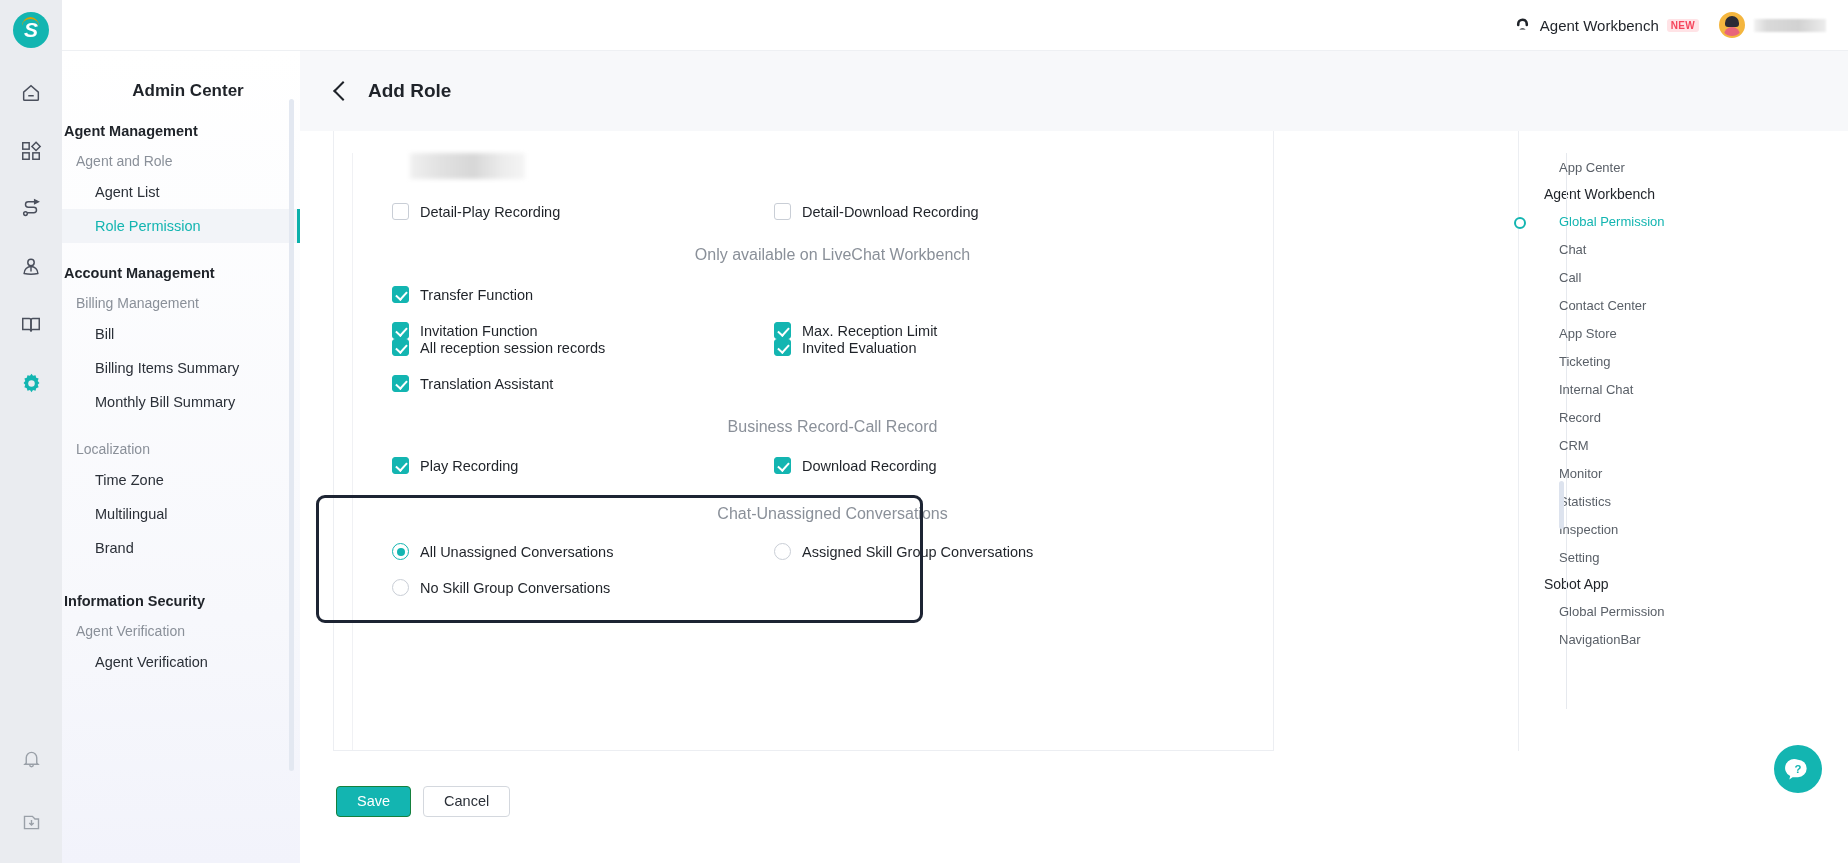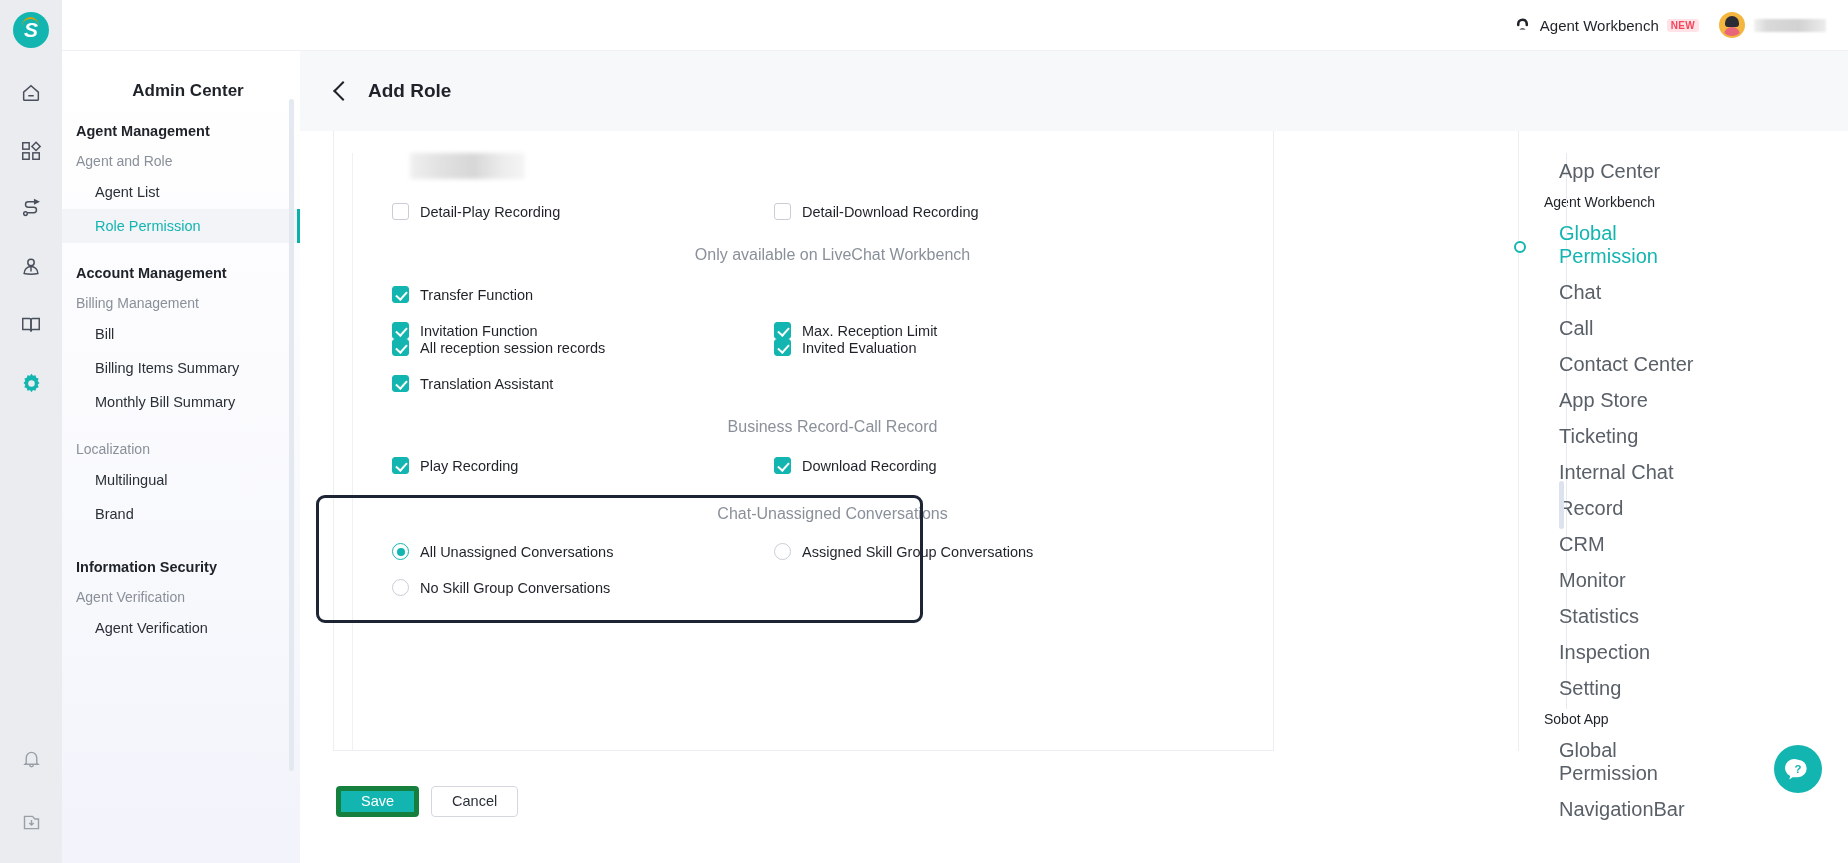--- a/index.html
+++ b/index.html
@@ -70,21 +70,21 @@
     filter: blur(1px);
   }
 
   
   #sidebar {
     position: absolute; left: 62px; top: 51px; width: 238px; height: 812px;
     background: linear-gradient(180deg,#ffffff 0%,#f7f8fc 70%,#f2f3fb 100%);
     overflow: hidden;
   }
   .sidebar-title { font-size: 17px; font-weight: bold; color: #1f2329; padding: 30px 0 0 14px; text-align: center; }
-  .sb-group { font-size: 14.5px; font-weight: bold; color: #1f2329; padding: 22px 0 0 14px; }
+  .sb-group { font-size: 14.5px; font-weight: bold; color: #1f2329; padding: 22px 0 0 2px; }
   .sb-plain { font-size: 14.5px; color: #3b4049; padding: 14px 0 0 14px; cursor: pointer; }
   .sb-sub { font-size: 14px; color: #8a9099; padding: 14px 0 0 14px; }
   .sb-item {
     font-size: 14.5px; color: #2b3038; padding: 9px 0 9px 33px; cursor: pointer; position: relative;
   }
   .sb-item.active { color: #13b5b1; background: #f2f4f8; }
   .sb-item.active::after {
     content: ""; position: absolute; right: 0; top: 0; width: 3px; height: 100%; background: #0bb0ab;
   }
   .sb-scrollbar {
@@ -147,42 +147,42 @@
   }
 
   
   #anchor-nav {
     position: absolute; left: 1518px; top: 131px; width: 200px; height: 620px;
     padding-top: 22px; border-left: 1px solid #eceef2;
   }
   .an-line { position: absolute; left: 47px; top: 22px; width: 1px; height: 556px; background: #e6e9ee; }
   .an-group { font-size: 14px; color: #1f2329; padding: 5px 0 5px 25px; }
   .an-item {
-    font-size: 20px; color: #5a6068; padding: 6.5px 0 6.5px 40px; cursor: pointer; position: relative;
+    font-size: 13px; color: #5a6068; padding: 6.5px 0 6.5px 40px; cursor: pointer; position: relative;
   }
   .an-item.active { color: #13b5b1; }
   .an-item.active::before {
     content: ""; position: absolute; left: -5.5px; top: 50%; margin-top: -4px;
     width: 8px; height: 8px; border-radius: 50%; border: 2px solid #13b5b1; background: #fff;
   }
   .an-scroll {
     position: absolute; left: 40px; top: 350px; width: 5px; height: 48px;
     background: #dde3ee; border-radius: 3px;
   }
 
   
   #footer-bar {
     position: absolute; left: 300px; top: 775px; width: 1548px; height: 52px;
     display: flex; align-items: center; padding-left: 36px; gap: 12px;
   }
   .btn {
     height: 31px; padding: 0 20px; border-radius: 4px; font-size: 14.5px;
     display: flex; align-items: center; justify-content: center; cursor: pointer;
   }
-  .btn-primary { background: #13b5b1; color: #fff; border: 5px solid #15803d; }
+  .btn-primary { background: #13b5b1; color: #fff; border: 1px solid #15803d; }
   .btn-default { background: #fff; color: #2b3038; border: 1px solid #d4d8de; }
 
   
   #help-button {
     position: absolute; right: 26px; bottom: 70px; width: 48px; height: 48px;
     border-radius: 50%; background: #13b5b1; cursor: pointer;
     display: flex; align-items: center; justify-content: center;
   }
 </style>
 </head>
@@ -280,20 +280,21 @@
   <div class="sb-group">Account Management</div>
   <div class="sb-sub">Billing Management</div>
   <div style="margin-top:6px">
     <div class="sb-item">Bill</div>
     <div class="sb-item">Billing Items Summary</div>
     <div class="sb-item">Monthly Bill Summary</div>
   </div>
 
   <div class="sb-sub" style="padding-top:22px">Localization</div>
   <div style="margin-top:6px">
+    <div class="sb-item">Time Zone</div>
     <div class="sb-item">Multilingual</div>
     <div class="sb-item">Brand</div>
   </div>
 
   <div class="sb-group" style="padding-top:28px">Information Security</div>
   <div class="sb-sub">Agent Verification</div>
   <div style="margin-top:6px">
     <div class="sb-item">Agent Verification</div>
   </div>
 

